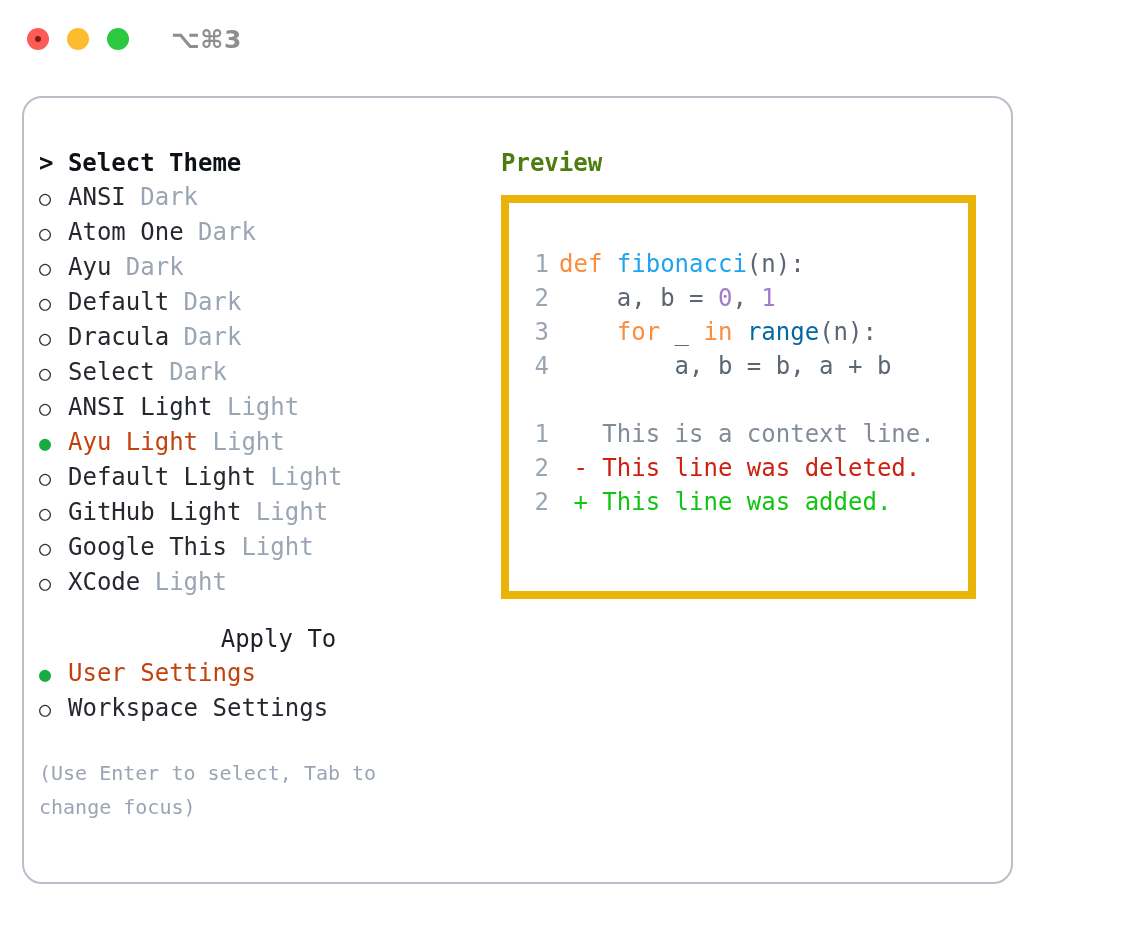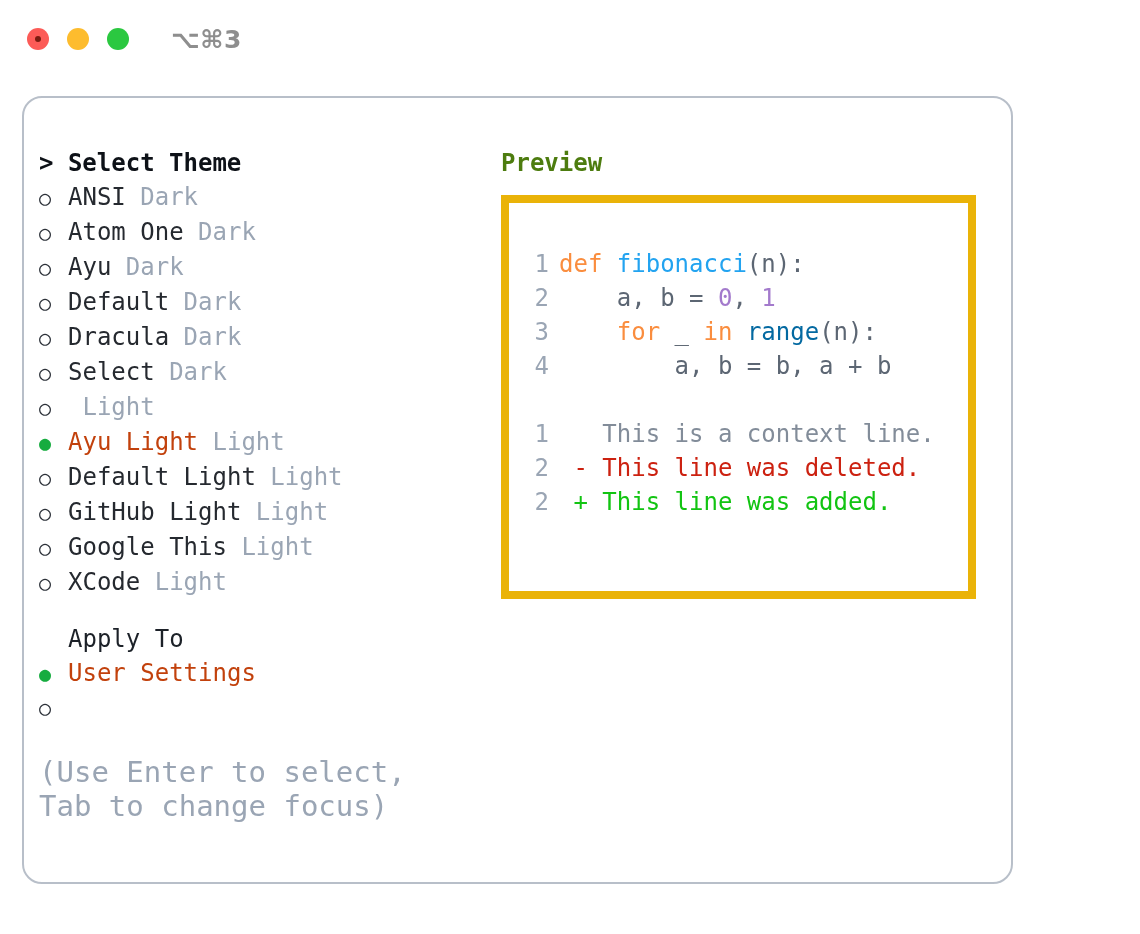--- a/index.html
+++ b/index.html
@@ -95,20 +95,21 @@
     font-weight: 700;
     line-height: 34px;
     white-space: pre;
   }
   .section-head .caret { font-weight: 700; }
 
   .section-head.plain {
     font-weight: 400;
     color: #1c2128;
     padding-left: 29px;
+    text-align: center;
   }
 
   .opt-list { margin: 0; padding: 0; list-style: none; }
   .opt {
     display: flex;
     align-items: baseline;
     line-height: 34px;
     font-size: 24px;
     white-space: pre;
   }
@@ -120,21 +121,21 @@
   }
   .opt .label { color: #25292f; }
   .opt .tag   { color: #9aa5b4; }
   .opt.selected .bullet { color: #16ac3f; }
   .opt.selected .label  { color: #c2410c; }
 
   .spacer-22 { height: 22px; }
 
   .hint {
     margin-top: 30px;
-    font-size: 29px;
+    font-size: 20px;
     line-height: 34px;
     color: #9aa5b4;
     width: 410px;
     word-spacing: 0px;
   }
 
   
   .right-col {
     position: absolute;
     left: 477px;
@@ -199,35 +200,35 @@
 
         <div class="section-head"><span class="caret">&gt;</span> <span>Select Theme</span></div>
 
         <ul class="opt-list" id="theme-options">
             <li class="opt"><span class="bullet">○</span><span class="label">ANSI</span><span class="tag"> Dark</span></li>
             <li class="opt"><span class="bullet">○</span><span class="label">Atom One</span><span class="tag"> Dark</span></li>
             <li class="opt"><span class="bullet">○</span><span class="label">Ayu</span><span class="tag"> Dark</span></li>
             <li class="opt"><span class="bullet">○</span><span class="label">Default</span><span class="tag"> Dark</span></li>
             <li class="opt"><span class="bullet">○</span><span class="label">Dracula</span><span class="tag"> Dark</span></li>
             <li class="opt"><span class="bullet">○</span><span class="label">Select</span><span class="tag"> Dark</span></li>
-            <li class="opt"><span class="bullet">○</span><span class="tag"> Light</span></li>
+            <li class="opt"><span class="bullet">○</span><span class="label">ANSI Light</span><span class="tag"> Light</span></li>
             <li class="opt selected"><span class="bullet">●</span><span class="label">Ayu Light</span><span class="tag"> Light</span></li>
             <li class="opt"><span class="bullet">○</span><span class="label">Default Light</span><span class="tag"> Light</span></li>
             <li class="opt"><span class="bullet">○</span><span class="label">GitHub Light</span><span class="tag"> Light</span></li>
             <li class="opt"><span class="bullet">○</span><span class="label">Google This</span><span class="tag"> Light</span></li>
             <li class="opt"><span class="bullet">○</span><span class="label">XCode</span><span class="tag"> Light</span></li>
           </ul>
 
         <div class="spacer-22"></div>
 
         <div class="section-head plain">Apply To</div>
 
         <ul class="opt-list" id="apply-options">
             <li class="opt selected"><span class="bullet">●</span><span class="label">User Settings</span></li>
-            <li class="opt"><span class="bullet">○</span></li>
+            <li class="opt"><span class="bullet">○</span><span class="label">Workspace Settings</span></li>
           </ul>
 
         <div class="hint">(Use Enter to select, Tab to change focus)</div>
       </div>
 
       <div class="right-col">
         <div class="preview-title">Preview</div>
         <div class="preview-box">
           <div id="code-block">
               <div class="code-line"><span class="ln">1</span><span class="kw">def </span><span class="fn">fibonacci</span><span class="pl">(n):</span></div>

